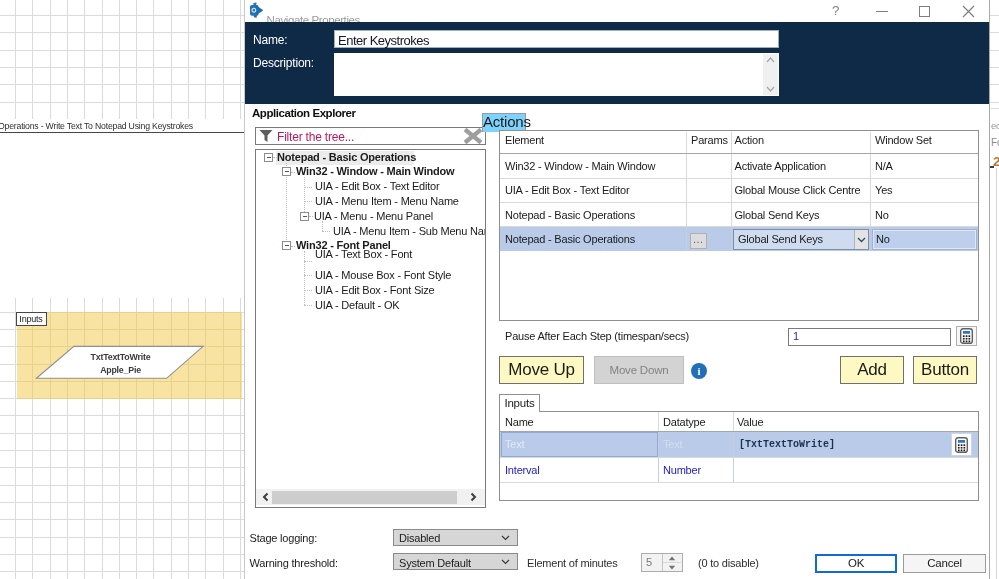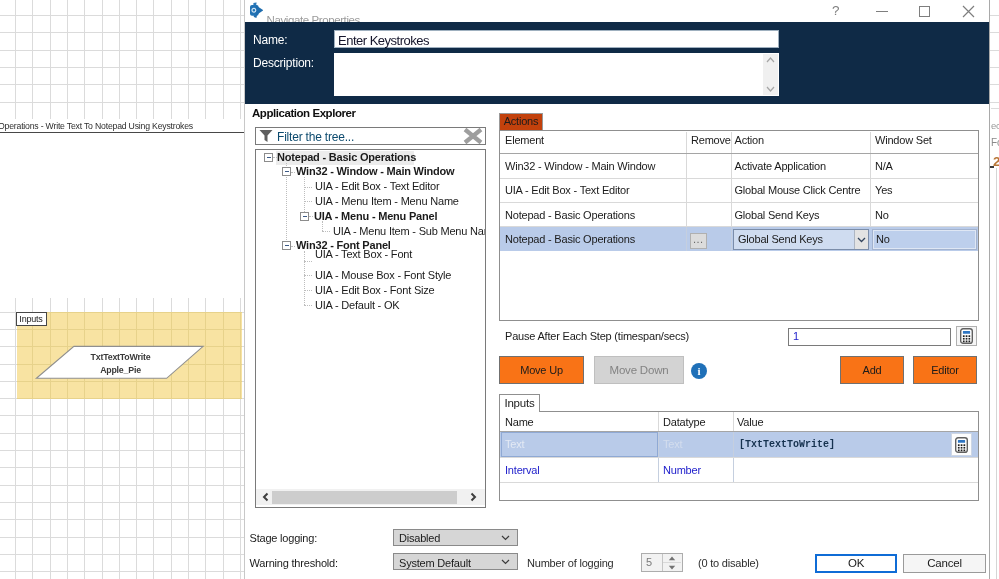--- a/index.html
+++ b/index.html
@@ -1,19 +1,19 @@
 <!DOCTYPE html>
 <html><head><meta charset="utf-8">
 <style>
 *{margin:0;padding:0;box-sizing:border-box}
 html,body{width:999px;height:579px;overflow:hidden;background:#fff;
   font-family:"Liberation Sans",sans-serif;font-size:11px;letter-spacing:-0.2px;color:#1b1b1b}
 .a{position:absolute}
 .bx{border:1px solid #7a7a7a;background:#fff}
-.btn{border:1px solid #707070;background:#f97316;text-align:center;font-size:11px}
+.btn{border:1px solid #707070;background:#fef9c3;text-align:center;font-size:17px}
 .ctext{display:flex;align-items:center}
 </style></head>
 <body>
 
 <svg class="a" style="left:0;top:0" width="999" height="579" viewBox="0 0 999 579" shape-rendering="crispEdges">
 <line x1="15.5" y1="0" x2="15.5" y2="119" stroke="#dbdbdb" stroke-width="1"></line>
 <line x1="32.8" y1="0" x2="32.8" y2="119" stroke="#dbdbdb" stroke-width="1"></line>
 <line x1="50.1" y1="0" x2="50.1" y2="119" stroke="#dbdbdb" stroke-width="1"></line>
 <line x1="67.4" y1="0" x2="67.4" y2="119" stroke="#dbdbdb" stroke-width="1"></line>
 <line x1="84.7" y1="0" x2="84.7" y2="119" stroke="#dbdbdb" stroke-width="1"></line>
@@ -136,21 +136,21 @@
   </svg>
 <svg class="a" style="left:766px;top:86px" width="9" height="6" viewBox="0 0 9 6">
     <path d="M1,1 L4.5,5 L8,1" stroke="#a6a6a6" stroke-width="1.2" fill="none"></path>
   </svg>
 
 <div class="a" style="left:252px;top:106.5px;font-size:11.5px;letter-spacing:-0.45px;font-weight:bold;color:#0f0f0f">Application Explorer</div>
 <div class="a bx" style="left:255px;top:127px;width:231px;height:17.5px"></div>
 <svg class="a" style="left:259px;top:129.5px" width="14" height="13" viewBox="0 0 14 13">
   <polygon points="0.5,0 13.5,0 8.5,5.6 8.5,12 5.5,10 5.5,5.6" fill="#5e5e5e"></polygon>
 </svg>
-<div class="a" style="left:277px;top:129.5px;font-size:12px;color:#0c4a6e">Filter the tree...</div>
+<div class="a" style="left:277px;top:129.5px;font-size:12px;color:#be185d">Filter the tree...</div>
 <svg class="a" style="left:461.5px;top:127px" width="22" height="18" viewBox="0 0 22 18">
   <path d="M3,2.5 L19,15.5 M19,2.5 L3,15.5" stroke="#9e9e9e" stroke-width="4.2"></path>
 </svg>
 <div class="a bx" style="left:255px;top:148.5px;width:231px;height:359px"></div>
 <div class="a" style="left:256px;top:150px;width:229px;height:332px;overflow:hidden">
  <div class="a" style="left:20px;top:1px;width:138px;height:13.5px;background:#ececec"></div>
 
  <div class="a" style="left:29.5px;top:13px;height:83px;border-left:1px dotted #bdbdbd"></div>
  <div class="a" style="left:47.5px;top:27px;height:39px;border-left:1px dotted #bdbdbd"></div>
  <div class="a" style="left:65.5px;top:71px;height:10px;border-left:1px dotted #bdbdbd"></div>
@@ -177,48 +177,48 @@
       <div class="a" style="left:1.6px;top:3px;width:4px;height:1px;background:#3c5a86"></div>
     </div>
  <div class="a" style="left:26px;top:91px;width:9px;height:9px;border:1px solid #8c8c8c;background:#fff">
       <div class="a" style="left:1.6px;top:3px;width:4px;height:1px;background:#3c5a86"></div>
     </div>
 
  <div class="a" style="left:21px;top:0.5px;font-weight:bold;white-space:nowrap">Notepad - Basic Operations</div>
  <div class="a" style="left:40px;top:15.3px;font-weight:bold;white-space:nowrap">Win32 - Window - Main Window</div>
  <div class="a" style="left:59px;top:30.1px;white-space:nowrap">UIA - Edit Box - Text Editor</div>
  <div class="a" style="left:59px;top:44.9px;white-space:nowrap">UIA - Menu Item - Menu Name</div>
- <div class="a" style="left:58px;top:59.7px;font-weight:bold;white-space:nowrap">UIA - Menu - Menu Panel</div>
+ <div class="a" style="left:58px;top:59.7px;font-weight:normal;white-space:nowrap">UIA - Menu - Menu Panel</div>
  <div class="a" style="left:77px;top:74.5px;white-space:nowrap">UIA - Menu Item - Sub Menu Nam</div>
  <div class="a" style="left:40px;top:89.3px;font-weight:bold;white-space:nowrap">Win32 - Font Panel</div>
  <div class="a" style="left:59px;top:98px;white-space:nowrap">UIA - Text Box - Font</div>
  <div class="a" style="left:59px;top:118.9px;white-space:nowrap">UIA - Mouse Box - Font Style</div>
  <div class="a" style="left:59px;top:133.7px;white-space:nowrap">UIA - Edit Box - Font Size</div>
  <div class="a" style="left:59px;top:148.5px;white-space:nowrap">UIA - Default - OK</div>
 </div>
 
 <div class="a" style="left:256px;top:488.5px;width:229px;height:16px;background:#f1f1f1"></div>
 <div class="a" style="left:271.5px;top:490.5px;width:185px;height:13.5px;background:#cdcdcd"></div>
 <svg class="a" style="left:262px;top:492px" width="7" height="10" viewBox="0 0 7 10">
     <path d="M5.5,1.5 L2,5 L5.5,8.5" stroke="#3e3e3e" stroke-width="2" fill="none"></path>
   </svg>
 <svg class="a" style="left:470px;top:492px" width="7" height="10" viewBox="0 0 7 10">
     <path d="M1.5,1.5 L5,5 L1.5,8.5" stroke="#3e3e3e" stroke-width="2" fill="none"></path>
   </svg>
 
-<div class="a" style="left:499px;top:112.5px;width:44px;height:19px;border:1px solid #999;border-bottom:none;background:#c2410c;font-size:11px;text-align:center;line-height:15px">Actions</div>
+<div class="a" style="left:482px;top:112.5px;width:44px;height:19px;border:1px solid #999;border-bottom:none;background:#7dd3fc;font-size:15px;text-align:center;line-height:15px">Actions</div>
 <div class="a" style="left:499px;top:130px;width:479.5px;height:190.5px;border:1px solid #8f8f8f;border-bottom:1.5px solid #8f8f8f;background:#fff"></div>
 <div class="a" style="left:500px;top:131px;width:42px;height:1px;background:#fff"></div>
 
 <div class="a" style="left:686px;top:132px;width:1px;height:119px;background:#d9d9d9"></div>
 <div class="a" style="left:731px;top:132px;width:1px;height:119px;background:#d9d9d9"></div>
 <div class="a" style="left:869.5px;top:132px;width:1px;height:119px;background:#d9d9d9"></div>
 
 <div class="a" style="left:505px;top:134px">Element</div>
-<div class="a" style="left:691px;top:134px">Remove</div>
+<div class="a" style="left:691px;top:134px">Params</div>
 <div class="a" style="left:734.5px;top:134px">Action</div>
 <div class="a" style="left:875px;top:134px">Window Set</div>
 <div class="a" style="left:500px;top:152.5px;width:477.5px;height:1px;background:#a5a5a5"></div>
 
 <div class="a" style="left:505px;top:159.5px">Win32 - Window - Main Window</div>
 <div class="a" style="left:734.5px;top:159.5px">Activate Application</div>
 <div class="a" style="left:875px;top:159.5px">N/A</div>
 <div class="a" style="left:500px;top:177.8px;width:477.5px;height:1px;background:#d9d9d9"></div>
 <div class="a" style="left:505px;top:184px">UIA - Edit Box - Text Editor</div>
 <div class="a" style="left:734.5px;top:184px">Global Mouse Click Centre</div>
@@ -258,21 +258,21 @@
     <rect x="8.5" y="9.9" width="1.7" height="1.7" fill="#1d1d1d"></rect>
   <rect x="2.9" y="12.5" width="1.7" height="1.7" fill="#1d1d1d"></rect>
     <rect x="5.7" y="12.5" width="1.7" height="1.7" fill="#1d1d1d"></rect>
     <rect x="8.5" y="12.5" width="1.7" height="1.7" fill="#1d1d1d"></rect>
 </svg>
 
 <div class="a btn ctext" style="left:499px;top:356px;width:85px;height:28px;justify-content:center">Move Up</div>
 <div class="a ctext" style="left:594px;top:356px;width:90px;height:28px;background:#d3d3d3;border:1px solid #bfbfbf;color:#838383;justify-content:center;font-size:11.5px">Move Down</div>
 <div class="a" style="left:691px;top:362.5px;width:16px;height:16px;border-radius:50%;background:#1f70b8;color:#fff;font-weight:bold;font-size:11px;text-align:center;line-height:16px;font-family:'Liberation Serif',serif">i</div>
 <div class="a btn ctext" style="left:840px;top:356px;width:64px;height:28px;justify-content:center">Add</div>
-<div class="a btn ctext" style="left:913px;top:356px;width:64px;height:28px;justify-content:center">Editor</div>
+<div class="a btn ctext" style="left:913px;top:356px;width:64px;height:28px;justify-content:center">Button</div>
 
 <div class="a" style="left:499px;top:394px;width:41px;height:18px;border:1px solid #8f8f8f;border-bottom:none;background:#fff;font-size:11.5px;text-align:center;line-height:17px">Inputs</div>
 <div class="a" style="left:499px;top:410.5px;width:479.5px;height:90.5px;border:1px solid #8f8f8f;background:#fff"></div>
 <div class="a" style="left:500px;top:411px;width:39px;height:1px;background:#fff"></div>
 <div class="a" style="left:658px;top:412px;width:1px;height:70px;background:#d9d9d9"></div>
 <div class="a" style="left:733px;top:412px;width:1px;height:70px;background:#d9d9d9"></div>
 <div class="a" style="left:505px;top:415.5px">Name</div>
 <div class="a" style="left:663px;top:415.5px">Datatype</div>
 <div class="a" style="left:737px;top:415.5px">Value</div>
 <div class="a" style="left:500px;top:430.8px;width:477.5px;height:1px;background:#a5a5a5"></div>
@@ -308,21 +308,21 @@
 <div class="a" style="left:399px;top:531.5px">Disabled</div>
 <svg class="a" style="left:501px;top:534.5px" width="9" height="6" viewBox="0 0 9 6">
     <path d="M1,1 L4.5,4.5 L8,1" stroke="#3c3c3c" stroke-width="1.2" fill="none"></path>
   </svg>
 <div class="a" style="left:249.5px;top:556.5px">Warning threshold:</div>
 <div class="a" style="left:393px;top:553px;width:125px;height:17px;background:#d6d6d6;border:1px solid #8a8a8a"></div>
 <div class="a" style="left:399px;top:556.5px">System Default</div>
 <svg class="a" style="left:501px;top:559px" width="9" height="6" viewBox="0 0 9 6">
     <path d="M1,1 L4.5,4.5 L8,1" stroke="#3c3c3c" stroke-width="1.2" fill="none"></path>
   </svg>
-<div class="a" style="left:527px;top:557px;color:#2e2e2e">Number of logging</div>
+<div class="a" style="left:527px;top:557px;color:#2e2e2e">Element of minutes</div>
 <div class="a" style="left:641px;top:553px;width:42px;height:18.5px;border:1px solid #adadad;background:#f2f2f2"></div>
 <div class="a" style="left:646px;top:556px;color:#7a7a7a">5</div>
 <div class="a" style="left:662px;top:553.5px;width:20px;height:17.5px;border-left:1px solid #c5c5c5;background:#f2f2f2"></div>
 <div class="a" style="left:663px;top:561.8px;width:18px;height:1px;background:#d9d9d9"></div>
 <svg class="a" style="left:668px;top:556px" width="8" height="5" viewBox="0 0 8 5">
     <polygon points="4,0.5 7.2,4.2 0.8,4.2" fill="#727272"></polygon>
   </svg>
 <svg class="a" style="left:668px;top:564.5px" width="8" height="5" viewBox="0 0 8 5">
     <polygon points="0.8,0.8 7.2,0.8 4,4.5" fill="#727272"></polygon>
   </svg>

